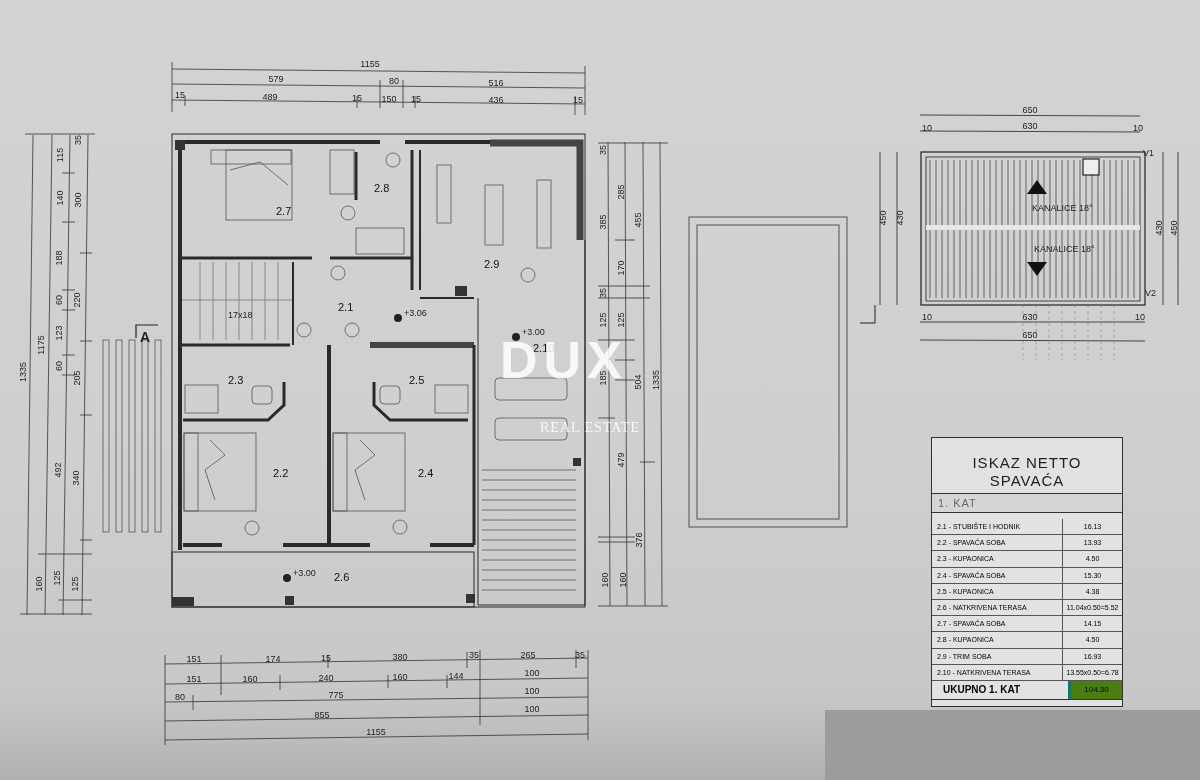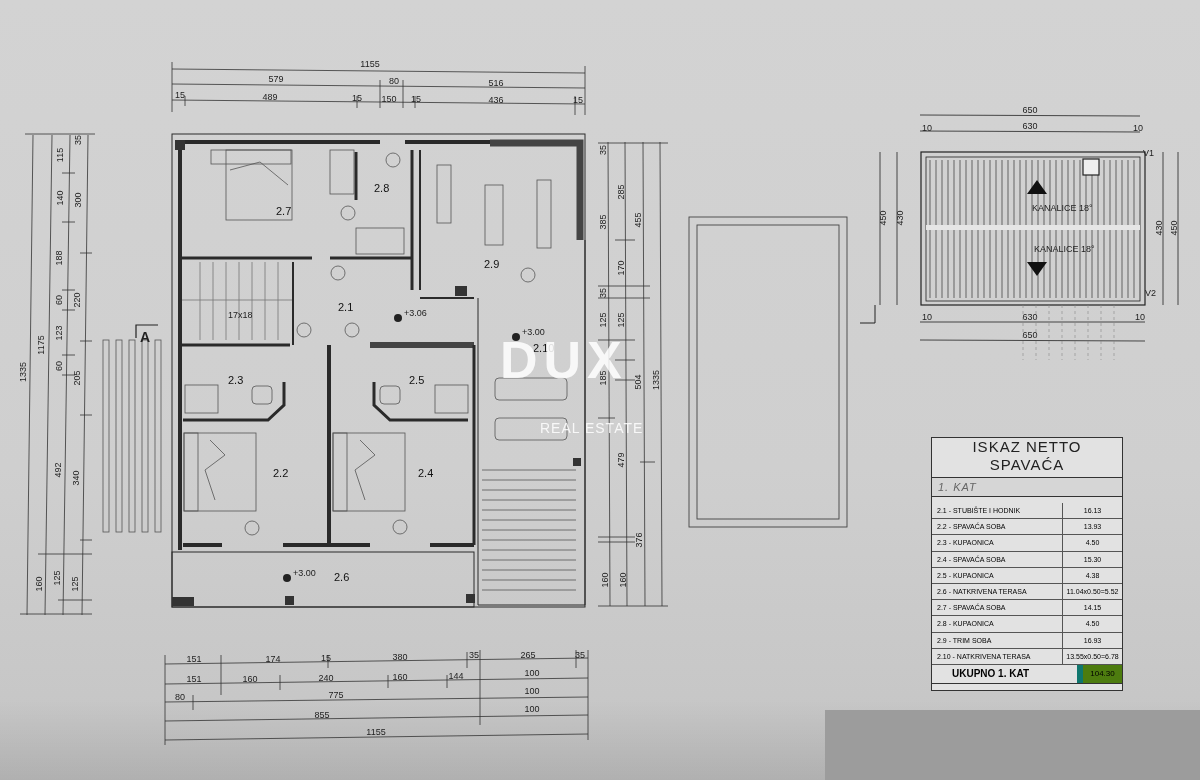--- a/index.html
+++ b/index.html
@@ -4,29 +4,29 @@
 <style>
   html,body{margin:0;padding:0;}
   body{width:1200px;height:780px;overflow:hidden;background:#c9c9c9;font-family:"Liberation Sans",sans-serif;position:relative;}
   .paper{position:absolute;left:0;top:0;width:1200px;height:780px;background:linear-gradient(180deg,#d3d3d3 0%,#cfcfcf 60%,#c4c4c4 100%);}
   .bottom-shade{position:absolute;left:0;top:700px;width:1200px;height:80px;background:linear-gradient(180deg,rgba(0,0,0,0) 0%,rgba(0,0,0,0.10) 100%);}
   .corner-patch{position:absolute;left:825px;top:710px;width:375px;height:70px;background:#9c9c9c;}
   svg{position:absolute;left:0;top:0;}
   .dim{font-family:"Liberation Sans",sans-serif;font-size:9px;fill:#222;}
   .room{font-family:"Liberation Sans",sans-serif;font-size:11px;fill:#111;}
   .wm{position:absolute;left:500px;top:334px;font-family:"Liberation Sans",sans-serif;font-size:52px;font-weight:bold;color:rgba(255,255,255,0.85);letter-spacing:6px;line-height:1;}
-  .wm-sub{position:absolute;left:540px;top:420px;font-family:Liberation Sans, sans-serif;font-size:14px;color:rgba(255,255,255,0.85);letter-spacing:1px;}
+  .wm-sub{position:absolute;left:540px;top:420px;font-family:Liberation Serif, serif;font-size:14px;color:rgba(255,255,255,0.85);letter-spacing:1px;}
   .table{position:absolute;left:931px;top:437px;width:190px;border:1.5px solid #333;background:#e2e2e2;}
-  .t-title{text-align:center;font-size:15px;color:#222;padding:0 0 3px;line-height:18px;border-bottom:1.5px solid #333;letter-spacing:1px;}
-  .t-floor{font-size:11px;color:#666;padding:3px 6px;border-bottom:1.5px solid #333;background:#d6d6d6;letter-spacing:1px;font-style:italic;}
+  .t-title{text-align:center;font-size:15px;color:#222;padding:16px 0 3px;line-height:18px;border-bottom:1.5px solid #333;letter-spacing:1px;}
+  .t-floor{font-size:11px;color:#666;padding:3px 6px;border-bottom:1.5px solid #333;background:#d6d6d6;letter-spacing:1px;}
   .t-row{display:flex;border-bottom:1px solid #555;height:15.2px;font-size:7px;align-items:center;}
   .t-row .c1{flex:0 0 125px;padding-left:5px;border-right:1px solid #555;height:100%;display:flex;align-items:center;}
   .t-row .c2{flex:1;text-align:center;}
   .t-total{display:flex;height:18px;align-items:center;font-size:10px;font-weight:bold;border-bottom:1.5px solid #333;}
-  .t-total .c1{flex:0 0 125px;padding-left:20px;border-right:6px solid #0f766e;height:100%;display:flex;align-items:center;}
+  .t-total .c1{flex:0 0 125px;padding-left:11px;border-right:3px solid #0f766e;height:100%;display:flex;align-items:center;}
   .t-total .c2{flex:1;text-align:center;background:#4d7c0f;height:100%;display:flex;align-items:center;justify-content:center;font-weight:normal;font-size:8px;}
   .t-spacer{height:6px;}
 </style>
 </head>
 <body>
 
 <div class="paper"></div>
 <div class="bottom-shade"></div>
 <div class="corner-patch"></div>
 

